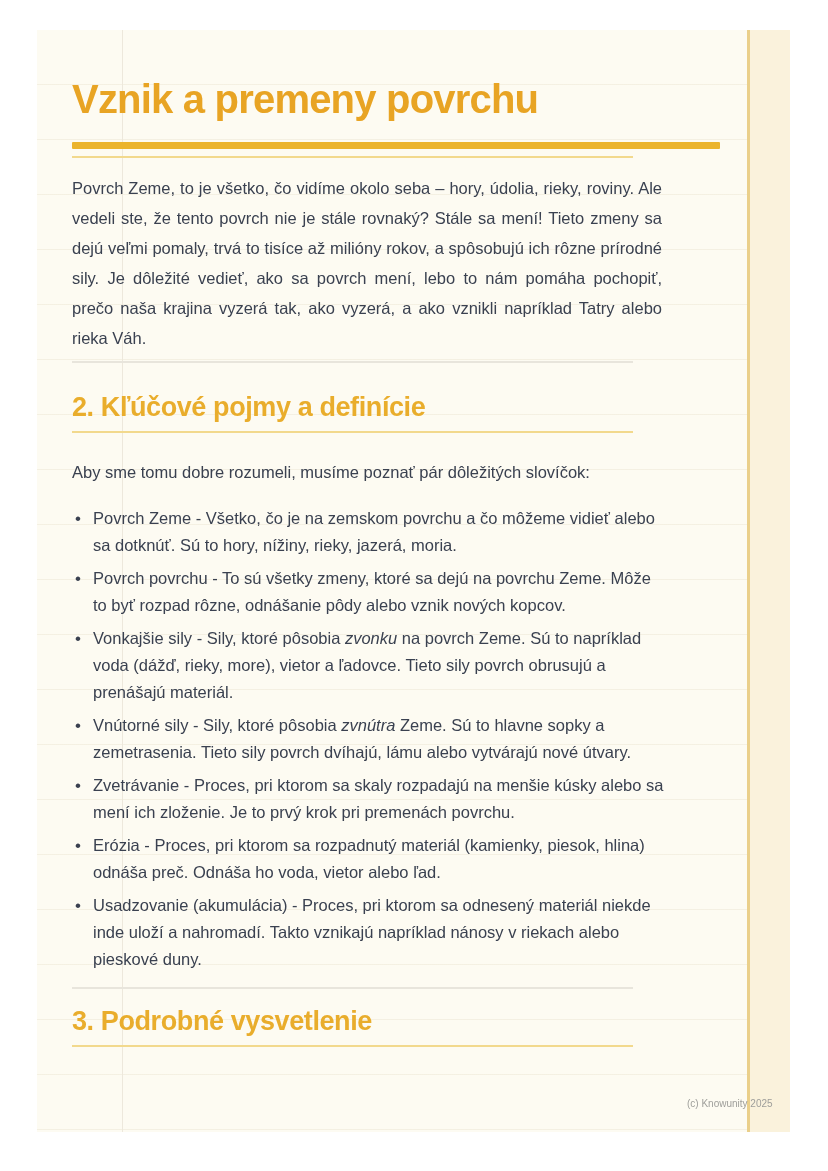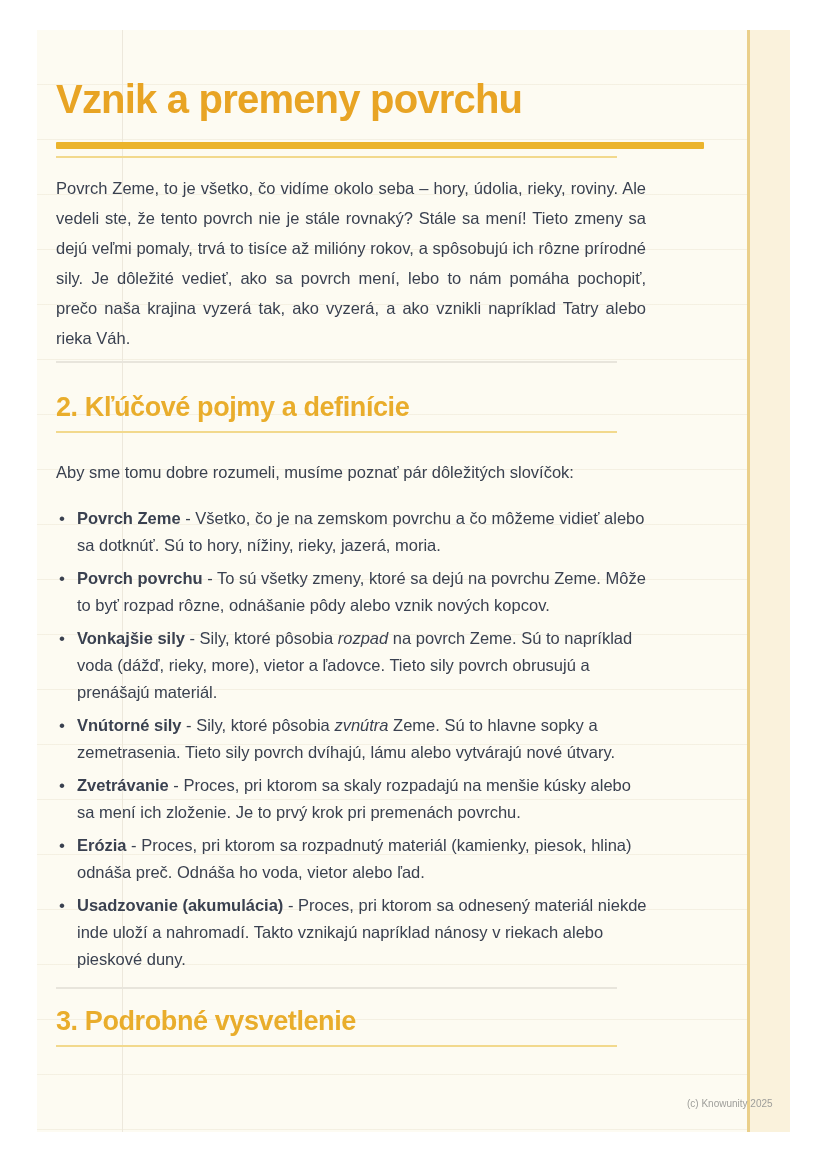--- a/index.html
+++ b/index.html
@@ -26,21 +26,21 @@
   }
   .right-strip {
     position: absolute; right: 0; top: 0; bottom: 0;
     width: 40px; background: #FAF2DC;
   }
   .right-rule {
     position: absolute; right: 40px; top: 0; bottom: 0;
     width: 3px; background: #EACF8A;
   }
   .content {
-    position: absolute; left: 19px; top: 0;
+    position: absolute; left: 35px; top: 0;
     width: 648px;
   }
   .page-title {
     margin: 46px 0 0 0;
     font-size: 40px;
     font-weight: 800;
     letter-spacing: -0.8px;
     color: #E8A424;
     line-height: 46px;
   }
@@ -100,21 +100,21 @@
     margin-bottom: 6px;
     font-size: 16.5px;
     line-height: 27px;
     color: #3A4150;
   }
   ul.def-list .dot {
     position: absolute; left: 3px; top: 0;
     font-size: 17px;
     color: #3A4150;
   }
-  ul.def-list .term { font-weight: bold; }
+  ul.def-list .term { font-weight: normal; }
   ul.def-list em { font-style: italic; }
   .copyright {
     position: absolute;
     left: 687px; top: 1098px;
     font-size: 10px;
     color: #9E9E9A;
   }
 </style>
 </head>
 <body>
@@ -144,21 +144,21 @@
       <li>
         <span class="dot">•</span>
         <span class="term">Povrch Zeme</span><span> - Všetko, čo je na zemskom povrchu a čo môžeme vidieť alebo sa dotknúť. Sú to hory, nížiny, rieky, jazerá, moria.</span><em></em><span></span>
       </li>
       <li>
         <span class="dot">•</span>
         <span class="term">Povrch povrchu</span><span> - To sú všetky zmeny, ktoré sa dejú na povrchu Zeme. Môže to byť rozpad rôzne, odnášanie pôdy alebo vznik nových kopcov.</span><em></em><span></span>
       </li>
       <li>
         <span class="dot">•</span>
-        <span class="term">Vonkajšie sily</span><span> - Sily, ktoré pôsobia </span><em>rozpad</em><span> na povrch Zeme. Sú to napríklad voda (dážď, rieky, more), vietor a ľadovce. Tieto sily povrch obrusujú a prenášajú materiál.</span>
+        <span class="term">Vonkajšie sily</span><span> - Sily, ktoré pôsobia </span><em>zvonku</em><span> na povrch Zeme. Sú to napríklad voda (dážď, rieky, more), vietor a ľadovce. Tieto sily povrch obrusujú a prenášajú materiál.</span>
       </li>
       <li>
         <span class="dot">•</span>
         <span class="term">Vnútorné sily</span><span> - Sily, ktoré pôsobia </span><em>zvnútra</em><span> Zeme. Sú to hlavne sopky a zemetrasenia. Tieto sily povrch dvíhajú, lámu alebo vytvárajú nové útvary.</span>
       </li>
       <li>
         <span class="dot">•</span>
         <span class="term">Zvetrávanie</span><span> - Proces, pri ktorom sa skaly rozpadajú na menšie kúsky alebo sa mení ich zloženie. Je to prvý krok pri premenách povrchu.</span><em></em><span></span>
       </li>
       <li>

